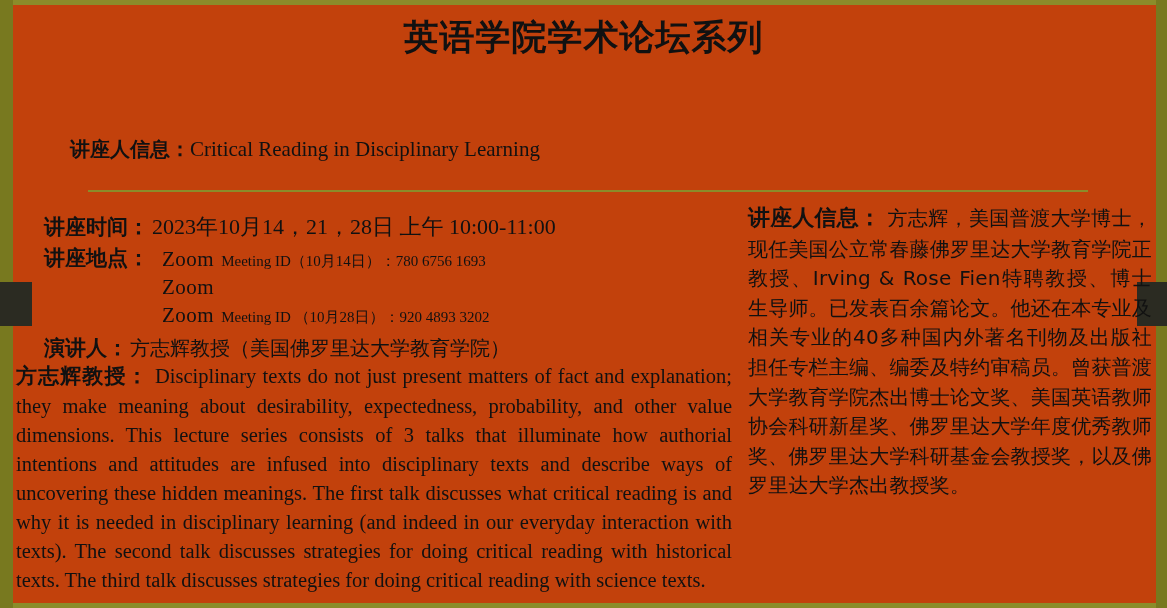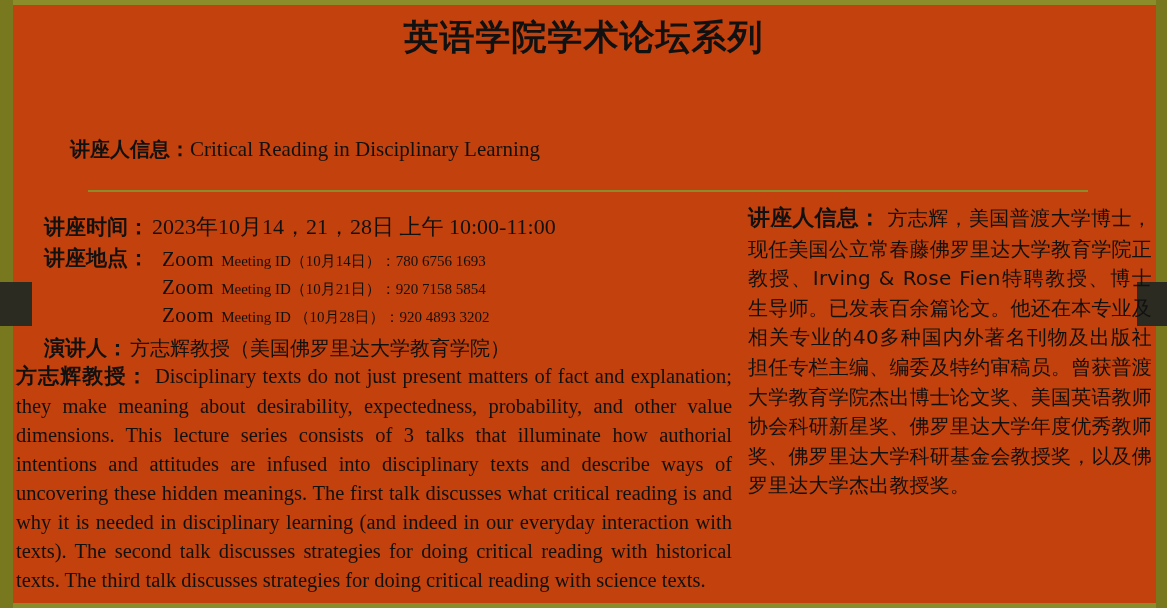--- a/index.html
+++ b/index.html
@@ -232,21 +232,20 @@
       <span class="cn-lbl">讲座地点：</span>
     </div>
 
     <div class="zoom-list">
       <div class="zoom-line">
         <span class="zoom-word">Zoom</span>
         <span class="zoom-id">Meeting ID（10月14日）：780 6756 1693</span>
       </div>
       <div class="zoom-line">
         <span class="zoom-word">Zoom</span>
-        <span class="zoom-id">Meeting ID（10月21日）：920 7158 5854</span>
       </div>
       <div class="zoom-line">
         <span class="zoom-word">Zoom</span>
         <span class="zoom-id">Meeting ID （10月28日）：920 4893 3202</span>
       </div>
     </div>
 
     <div class="speaker-line">
       <span class="cn-lbl">演讲人：</span>
       <span class="speaker-val">方志辉教授（美国佛罗里达大学教育学院）</span>

